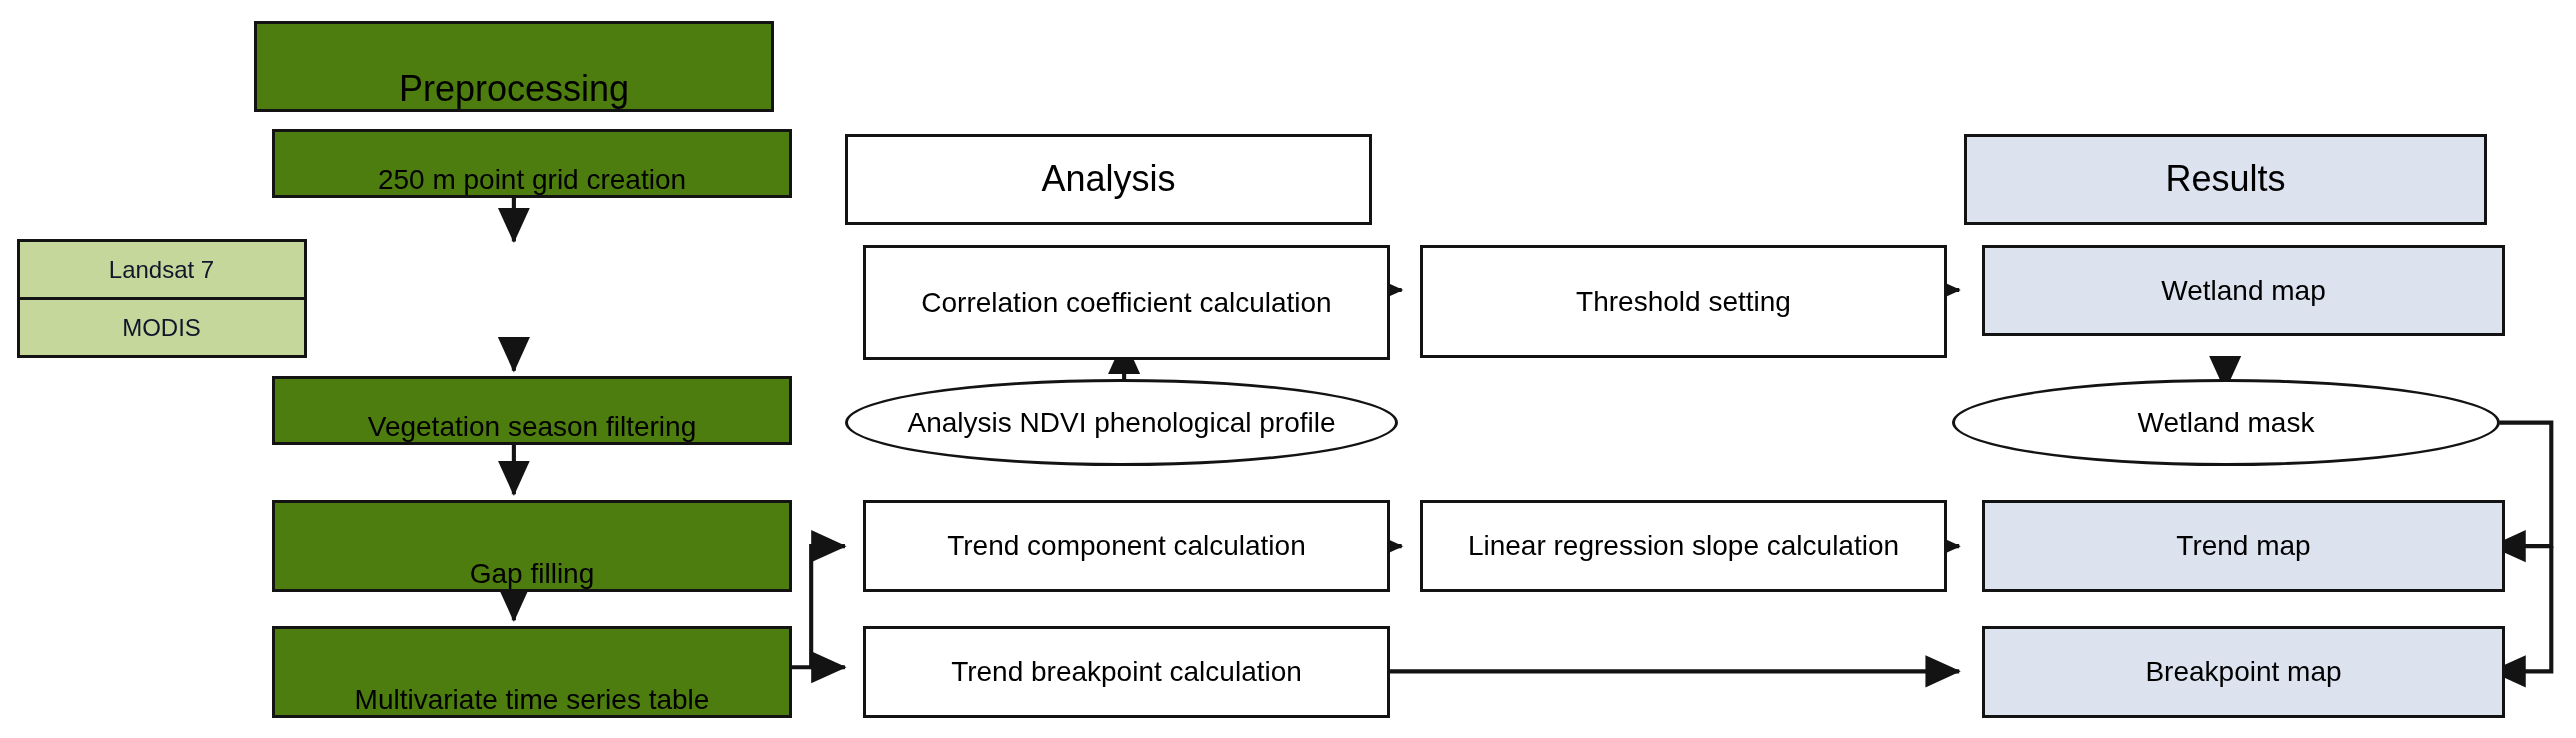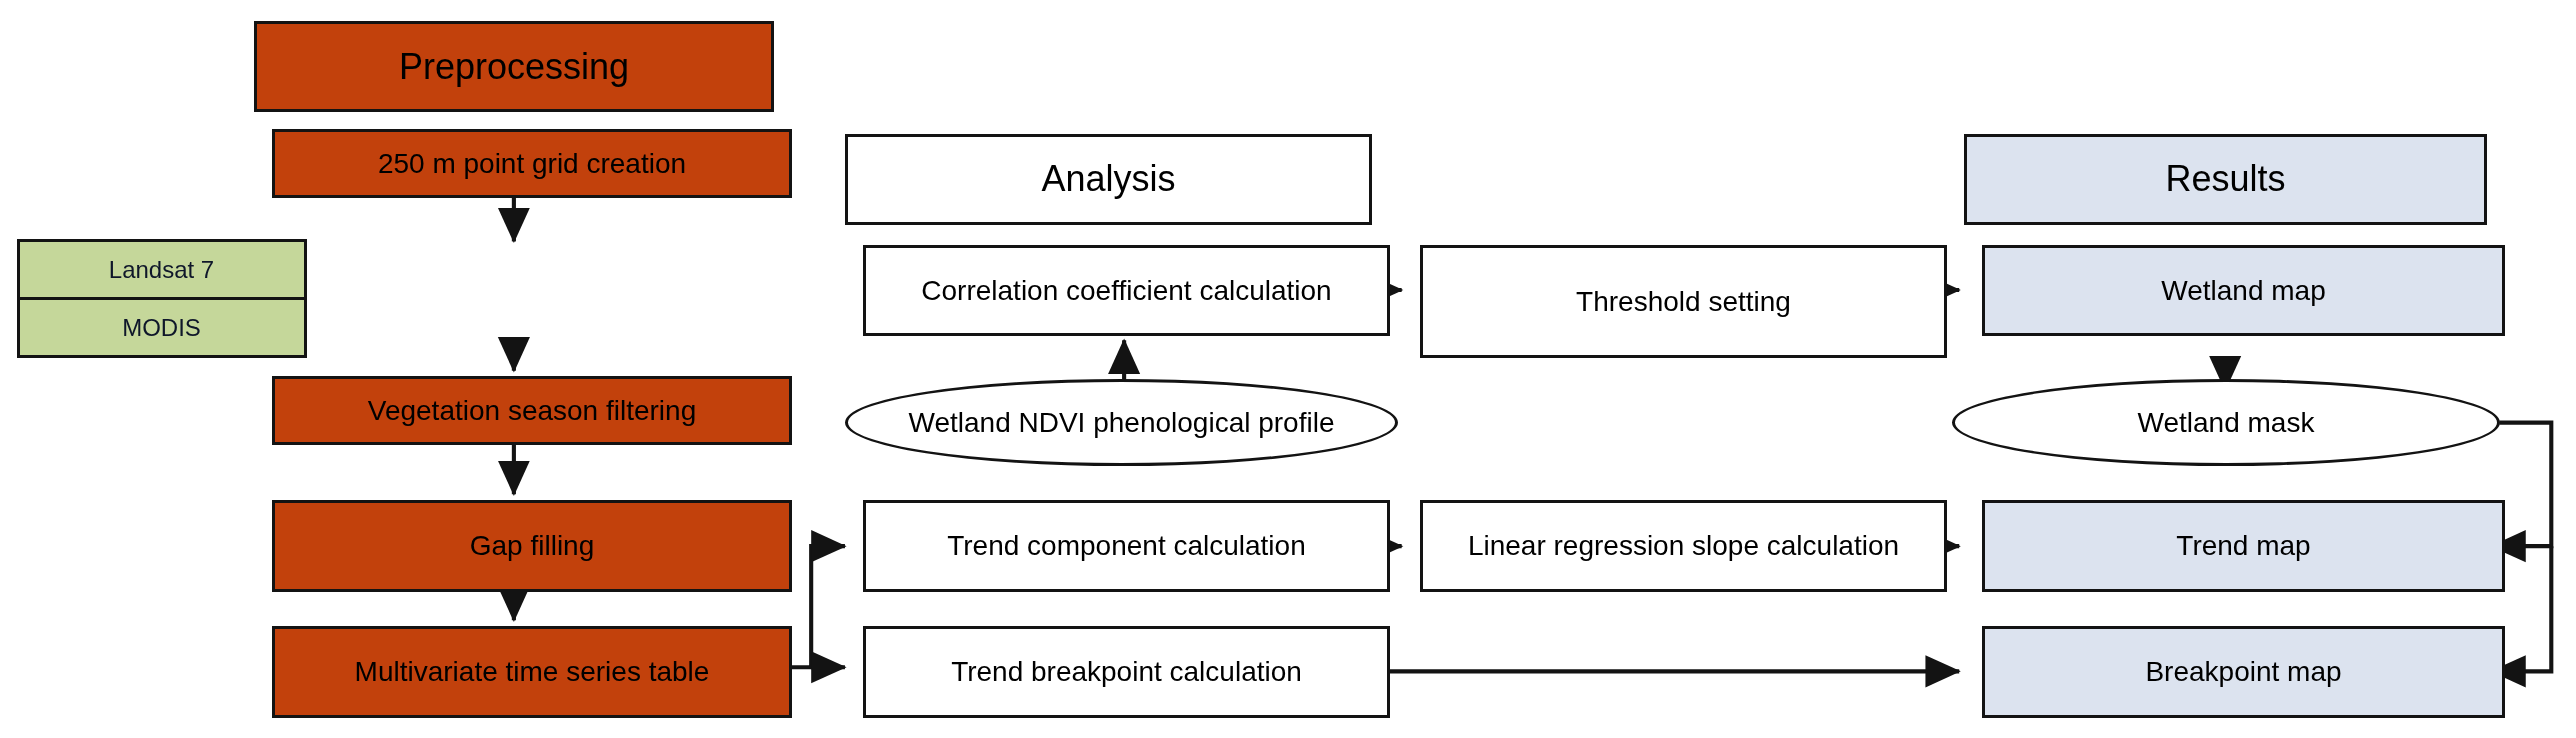--- a/index.html
+++ b/index.html
@@ -27,21 +27,21 @@
     box-sizing: border-box;
     border: 3.3px solid #131313;
     display: flex;
     align-items: center;
     justify-content: center;
     text-align: center;
     color: #000000;
     line-height: 1.12;
     z-index: 2;
   }
-  .green  { background: #c2410c; }
+  .green  { background: #4d7c0f; align-items: flex-end; }
   .blue   { background: #dce3ef; text-align: right; }
   .white  { background: #ffffff; }
   .header-text { font-size: 36px; }
   .body-text   { font-size: 28px; margin-left: 18px; }
   .ellipse {
     position: absolute;
     box-sizing: border-box;
     border: 3.3px solid #131313;
     border-radius: 50%;
     background: #ffffff;
@@ -138,26 +138,26 @@
   </div>
 
   <div class="node green body-text" style="left:254px; top:626px; width:520px; height:92px;">
     <span>Multivariate time series table</span>
   </div>
 
   <div class="node white header-text" style="left:845px; top:134px; width:527px; height:91px;">
     <span>Analysis</span>
   </div>
 
-  <div class="node white body-text" style="left:845px; top:245px; width:527px; height:91px; padding:0 28px;">
+  <div class="node white body-text" style="left:845px; top:245px; width:527px; height:115px; padding:0 28px;">
     <span>Correlation coefficient calculation</span>
   </div>
 
   <div class="ellipse" style="left:845px; top:379px; width:553px; height:87px; padding:0 58px;">
-    <span>Wetland NDVI phenological profile</span>
+    <span>Analysis NDVI phenological profile</span>
   </div>
 
   <div class="node white body-text" style="left:1402px; top:245px; width:527px; height:113px;">
     <span>Threshold setting</span>
   </div>
 
   <div class="node white body-text" style="left:845px; top:500px; width:527px; height:92px; padding:0 20px;">
     <span>Trend component calculation</span>
   </div>
 

